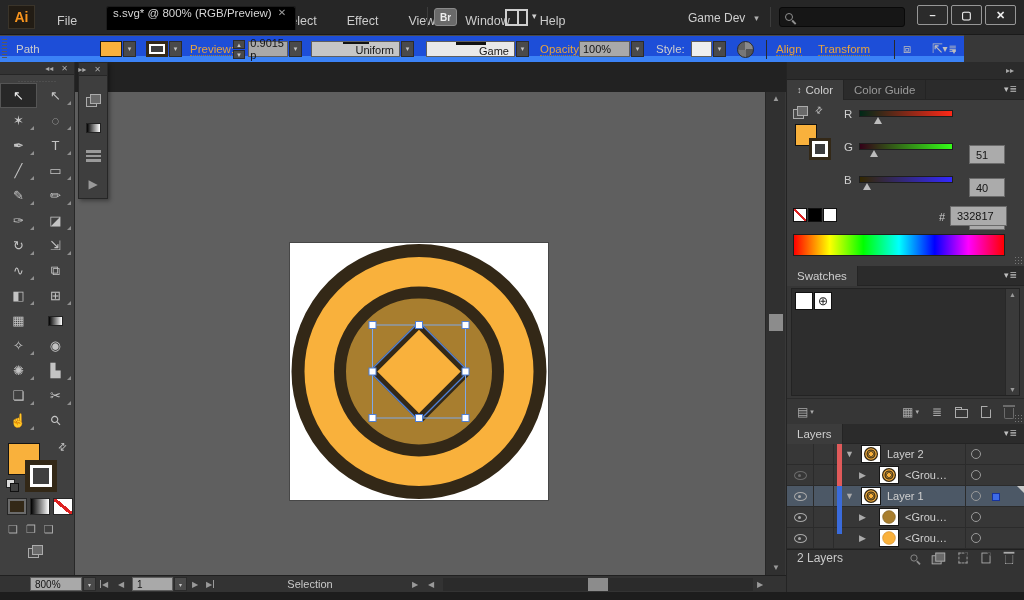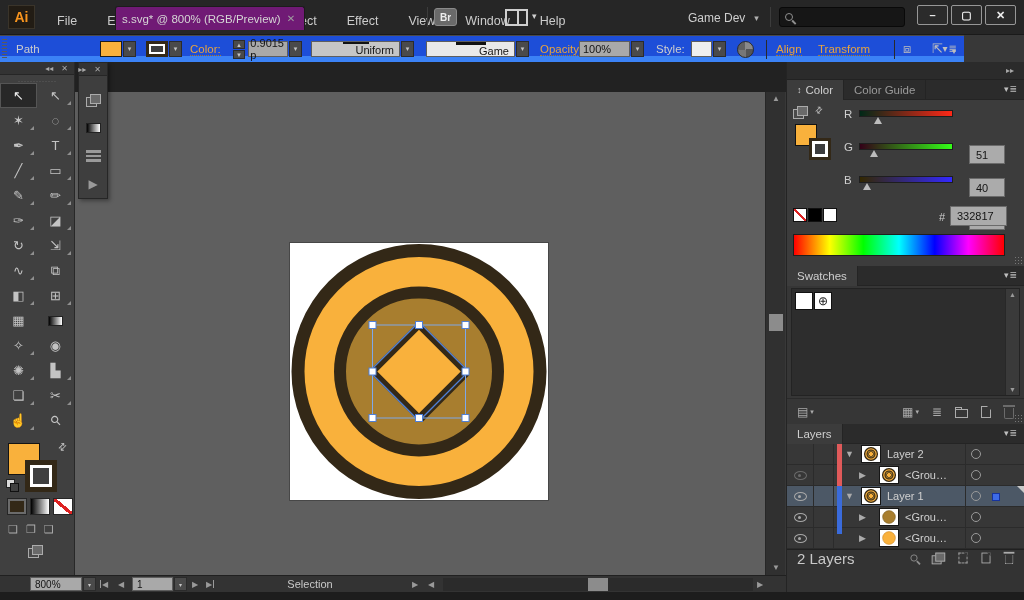--- a/index.html
+++ b/index.html
@@ -52,22 +52,22 @@
   .dropbox .lineml { height:2px; background:#111; flex:0 0 auto; }
   .dropbox .dtext { margin-left:auto; }
   #cb-recolor { left:737px; top:5px; width:17px; height:17px; border-radius:50%;
     background:conic-gradient(#8A8A8A 0 90deg,#555 90deg 180deg,#777 180deg 270deg,#616161 270deg); border:1px solid #2B2B2B; }
   .cb-sep { top:4px; width:1px; height:19px; background:#2A2A2A; }
   .cb-icon { top:6px; color:#BFBFBF; font-size:13px; line-height:13px; }
   #cb-panelmenu { right:6px; top:7px; color:#BFBFBF; font-size:10px; letter-spacing:1px; }
 
   
   #tabbar { position:absolute; left:0; top:62px; width:786px; height:30px; background:#222222; z-index:1; }
-  #doc-tab { position:absolute; left:106px; top:6px; width:190px; height:24px; background:#701a75; border:1px solid #1C1C1C;
-    border-bottom:none; border-radius:3px 3px 0 0; display:flex; align-items:center; padding:0 6px; gap:6px; z-index:1;margin-left:9px; }
+  #doc-tab { position:absolute; left:106px; top:6px; width:190px; height:24px; background:#000000; border:1px solid #1C1C1C;
+    border-bottom:none; border-radius:3px 3px 0 0; display:flex; padding:0 6px; gap:6px; z-index:1; }
   #doc-tab .tab-title { font-size:11.5px; color:#D5D5D5; white-space:nowrap; overflow:hidden; }
   #doc-tab .tab-close { color:#9F9F9F; font-size:10px; }
 
   
   #toolspanel { position:absolute; left:0; top:62px; width:75px; height:513px; background:#404040; border-right:1px solid #282828; z-index:2; }
   .panel-minihead { height:13px; background:#333333; border-bottom:1px solid #262626; display:flex; align-items:center;
     justify-content:flex-end; gap:8px; padding:0 6px; color:#A9A9A9; font-size:8px; }
   .panel-grip { height:8px; background:radial-gradient(circle,#5C5C5C 1px,transparent 1px); background-size:3px 3px;
     background-position:center; background-repeat:repeat-x; margin:2px 18px 0 18px; }
   #tools-grid { position:absolute; left:0; top:21px; width:75px; display:grid; grid-template-columns:37px 37px; }
@@ -192,21 +192,21 @@
   .lthumb { position:absolute; top:1px; width:20px; height:18px; background:#FFF; border:1px solid #161616; }
   .lname { position:absolute; top:4px; font-size:11px; color:#D0D0D0; white-space:nowrap; }
   .ltarget { position:absolute; left:184px; top:5px; width:10px; height:10px; border:1.5px solid #9A9A9A; border-radius:50%; }
   .ltarget.double::after { content:""; position:absolute; inset:1px; border:1.5px solid #9A9A9A; border-radius:50%; }
   .lsq { position:absolute; top:6px; background:#3D6BE8; border:1px solid #16339E; }
   .lsq.large { left:203px; width:10px; height:10px; }
   .lsq.small { left:205px; width:8px; height:8px; top:7px; }
   .lrow.selected::after { content:""; position:absolute; right:0; top:0; border-top:7px solid #C9C9C9; border-left:7px solid transparent; }
   #layers-footer { position:relative; height:17px; background:#333333; border-top:1px solid #202020;
     display:flex; align-items:center; padding:0 10px; gap:13px; }
-  #layers-count { font-size:15px; color:#C9C9C9; margin-right:auto; }
+  #layers-count { font-size:12px; color:#C9C9C9; margin-right:auto; }
   .lf-ico { transform:scale(.9); color:#ABABAB; }
 </style>
 </head>
 <body>
 
 <div id="window">
 
   <div id="menubar">
     <div id="ai-logo">Ai</div>
     <div id="menu-items">
@@ -240,21 +240,21 @@
     </div>
   </div>
 
   <div id="controlbar">
     <div class="cb" id="cb-grip"></div>
     <div class="cb cb-label" style="left:16px">Path</div>
     <div class="cb" id="cb-fill-swatch"></div>
     <div class="cb caretbtn" style="left:123px">▾</div>
     <div class="cb" id="cb-stroke-swatch"></div>
     <div class="cb caretbtn" style="left:169px">▾</div>
-    <div class="cb cb-link" style="left:190px">Color:</div>
+    <div class="cb cb-link" style="left:190px">Preview:</div>
     <div class="cb" id="cb-stepper">
         <span>▲</span>
         <span>▼</span>
       </div>
     <div class="cb valbox" style="left:248px;width:40px;justify-content:flex-end">0.9015 p</div>
     <div class="cb caretbtn" style="left:289px">▾</div>
     <div class="cb dropbox" style="left:311px;width:89px">
       <span class="lineml" style="width:26px"></span>
       <span class="dtext">Uniform</span>
     </div>

